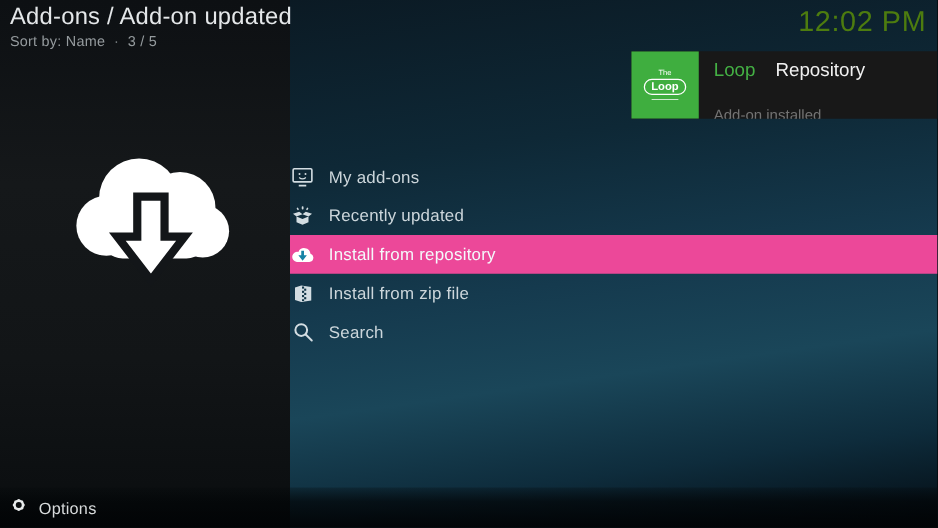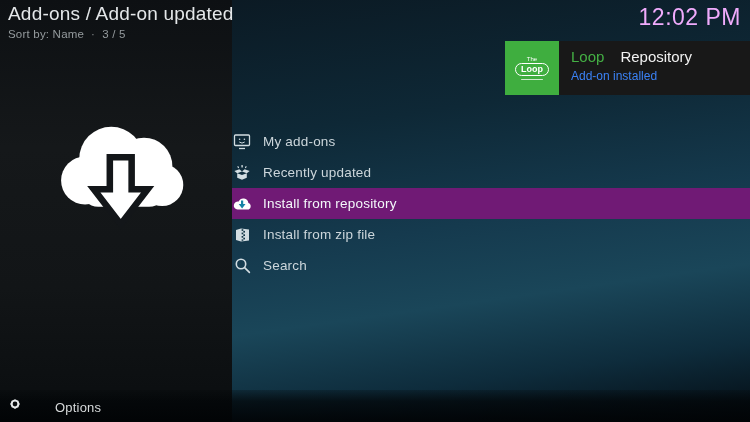--- a/index.html
+++ b/index.html
@@ -11,50 +11,50 @@
     background:linear-gradient(172deg,
       #0b1a24 0%, #0e2836 28%, #153a4e 52%, #1a4659 68%, #0e2c3c 84%, #030a10 100%);}
   .panel-left{position:absolute;left:0;top:0;width:232px;height:422px;
     background:linear-gradient(180deg,#0d1013 0%,#15181a 35%,#121517 68%,#0a0d0f 100%);}
 
   
   .header{position:absolute;left:8px;top:3px;}
   .header-title{font-size:19px;color:#e4e7e9;font-weight:400;letter-spacing:.2px;}
   .header-sub{font-size:11.5px;color:#959b9e;margin-top:3px;letter-spacing:.2px;}
   .header-sub .sep{margin:0 7px;color:#7f8588;}
-  .clock{position:absolute;top:4px;right:9px;font-size:23px;color:#f0abfc;font-weight:300;letter-spacing:.5px;}
+  .clock{position:absolute;top:4px;right:9px;font-size:23px;color:#4d7c0f;font-weight:300;letter-spacing:.5px;}
 
   
   .toast{position:absolute;top:41px;right:0;width:245px;height:54px;background:#181818;display:flex;overflow:hidden;}
   .toast-icon{width:54px;height:54px;background:#3fae3f;flex:0 0 54px;display:flex;flex-direction:column;align-items:center;justify-content:center;}
   .logo-the{font-size:6px;color:#fff;line-height:6px;}
   .logo-pill{border:1.5px solid #fff;border-radius:9px;font-size:9px;line-height:11px;color:#fff;padding:0 5px;margin-top:1px;font-weight:700;}
   .logo-squiggle{width:22px;height:0;border-bottom:1.2px solid rgba(255,255,255,.75);margin-top:3px;border-radius:2px;}
   .toast-text{padding:7px 10px 0 12px;}
   .toast-title{font-size:15px;line-height:17px;white-space:nowrap;}
   .toast-title .t-green{color:#44b044;}
   .toast-title .t-white{color:#f1f1f1;margin-left:16px;}
-  .toast-sub{font-size:12px;color:#3b82f6;margin-top:4px;}
+  .toast-sub{font-size:12px;color:#737373;margin-top:20px;}
 
   
   .cloud-art{position:absolute;left:40px;top:96px;}
 
   
   .menu{position:absolute;left:232px;top:126px;width:518px;}
   .menu-row{height:31px;display:flex;align-items:center;cursor:default;}
-  .menu-row.selected{background:#701a75;}
+  .menu-row.selected{background:#ec4899;}
   .menu-icon{width:20px;height:19px;display:flex;align-items:center;justify-content:center;margin-right:11px;color:#d3dde2;flex:0 0 20px;}
   .menu-label{font-size:13.5px;color:#ccd6db;letter-spacing:.2px;}
   .menu-row.selected .menu-label{color:#f4f9fb;}
 
   
   .footer{position:absolute;left:0;top:390px;width:750px;height:32px;box-sizing:border-box;
     background:linear-gradient(180deg,rgba(4,8,10,.25) 0%,rgba(2,5,7,.72) 35%,rgba(1,3,5,.92) 100%);
     display:flex;align-items:center;padding-left:8px;}
-  .options-btn{display:flex;align-items:flex-end;gap:24px;}
+  .options-btn{display:flex;align-items:center;}
   .options-label{font-size:13px;color:#d7dadb;margin-left:9px;letter-spacing:.2px;}
 </style>
 </head>
 <body>
 
 <div class="screen">
 
   <div class="panel-right"></div>
   <div class="panel-left"></div>
 

